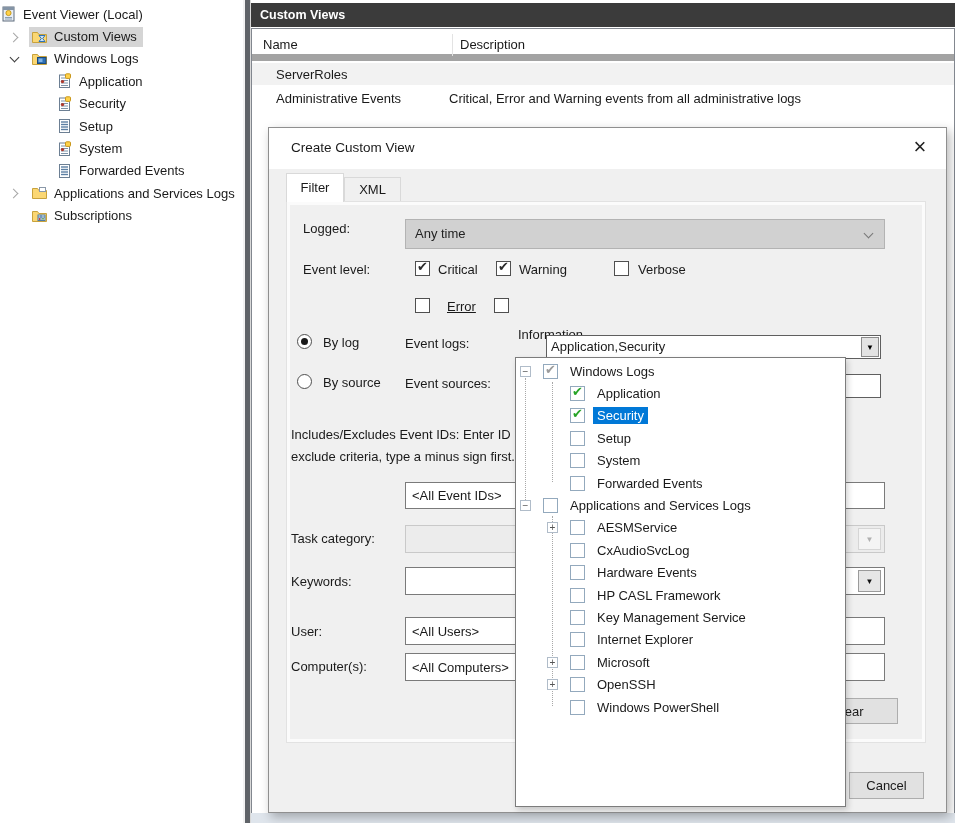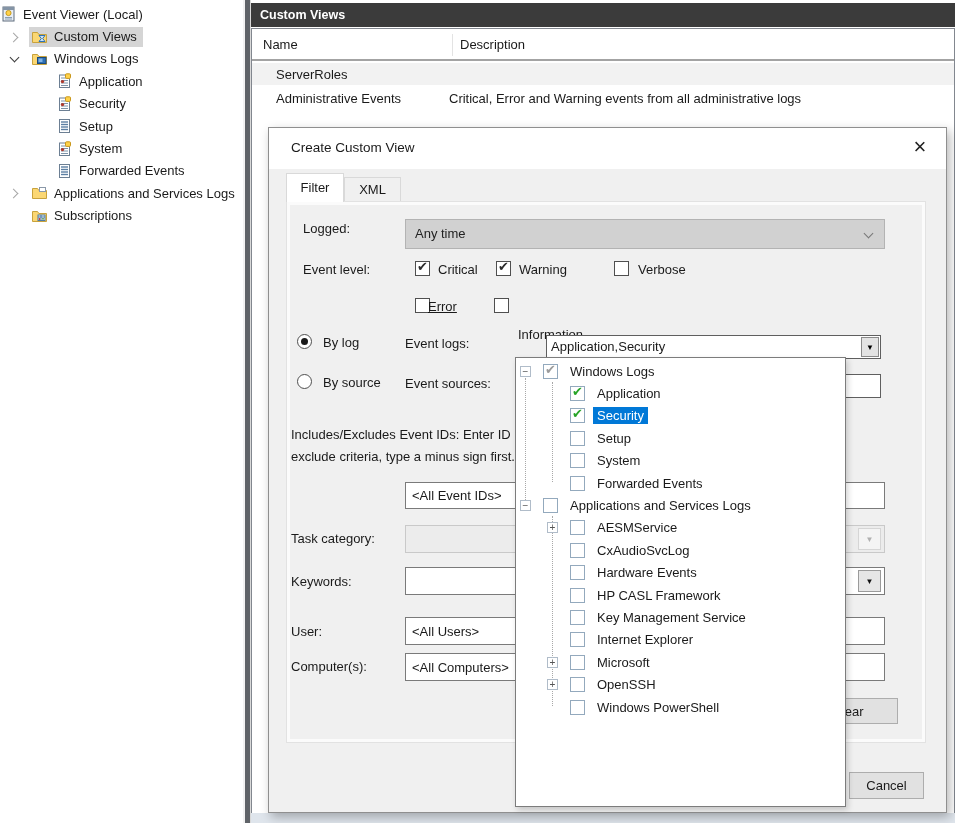--- a/index.html
+++ b/index.html
@@ -25,21 +25,21 @@
   .chev.exp-expanded::before { display:block; border-color:#3c3c3c; transform:rotate(135deg); top:3px; left:5px; }
   .hl { display:flex; align-items:center; padding:2px 6px 2px 2px; }
   .hl.selected { background:#d5d5d5; }
   .icon16 { width:17px; height:16px; margin-right:6px; flex:0 0 17px; }
   
   .splitter { position:absolute; left:243px; top:0; width:8px; height:823px; background:#5f6368; border-left:2px solid #f2f2f2; border-right:1px solid #d9d9d9; }
   
   .main { position:absolute; left:251px; top:0; width:704px; height:823px; background:#fff; }
   .main-header { position:absolute; left:0; top:3px; width:704px; height:24px; background:#3b3b3b; color:#fff; font-weight:bold; font-size:12.5px; line-height:24px; padding-left:9px; }
   .list { position:absolute; left:0; top:28px; width:704px; height:795px; border:1px solid #82878f; background:#fff; }
-  .cols { position:relative; height:32px; border-bottom:2px solid #a3a3a3; }
+  .cols { position:relative; height:32px; border-bottom:7px solid #a3a3a3; }
   .col-name { position:absolute; left:11px; top:8px; color:#1a1a1a; }
   .col-desc { position:absolute; left:208px; top:8px; color:#1a1a1a; }
   .col-div { position:absolute; left:200px; top:5px; height:22px; width:1px; background:#e3e3e3; }
   .lrow { height:22px; display:flex; align-items:center; margin-top:2px; }
   .lrow.alt { background:#f2f2f2; }
   .lrow .name { flex:0 0 197px; padding-left:24px; }
   .lrow .desc { flex:1; }
   .bottom-strip { position:absolute; left:251px; top:813px; width:704px; height:10px; background:#dfe5ec; }
   
   .dialog { position:absolute; left:268px; top:127px; width:679px; height:686px; background:#f0f0f0; border:1px solid #8f8f8f; box-shadow:3px 4px 10px rgba(0,0,0,.28); z-index:10; }
@@ -251,21 +251,21 @@
   </div>
 
   <span class="lab" style="left:34px; top:134px;">Event level:</span>
   <span class="cb checked" style="left:146px; top:133px;"></span>
   <span class="lab" style="left:169px; top:134px;">Critical</span>
   <span class="cb checked" style="left:227px; top:133px;"></span>
   <span class="lab" style="left:250px; top:134px;">Warning</span>
   <span class="cb" style="left:345px; top:133px;"></span>
   <span class="lab" style="left:369px; top:134px;">Verbose</span>
   <span class="cb" style="left:146px; top:170px;"></span>
-  <span class="lab" style="left:159px; top:171px;text-decoration:underline;">Error</span>
+  <span class="lab" style="left:178px; top:171px;text-decoration:underline;">Error</span>
   <span class="cb" style="left:225px; top:170px;"></span>
   <span class="lab" style="left:249px; top:171px;margin-top:28px;">Information</span>
 
   <span class="radio on" style="left:28px; top:206px;"></span>
   <span class="lab" style="left:54px; top:207px;">By log</span>
   <span class="lab" style="left:136px; top:208px;">Event logs:</span>
   <div class="combo" style="left:245px; top:207px; width:335px; height:24px;">
     <span class="val">Application,Security</span>
     <span class="combo-btn">▼</span>
   </div>

